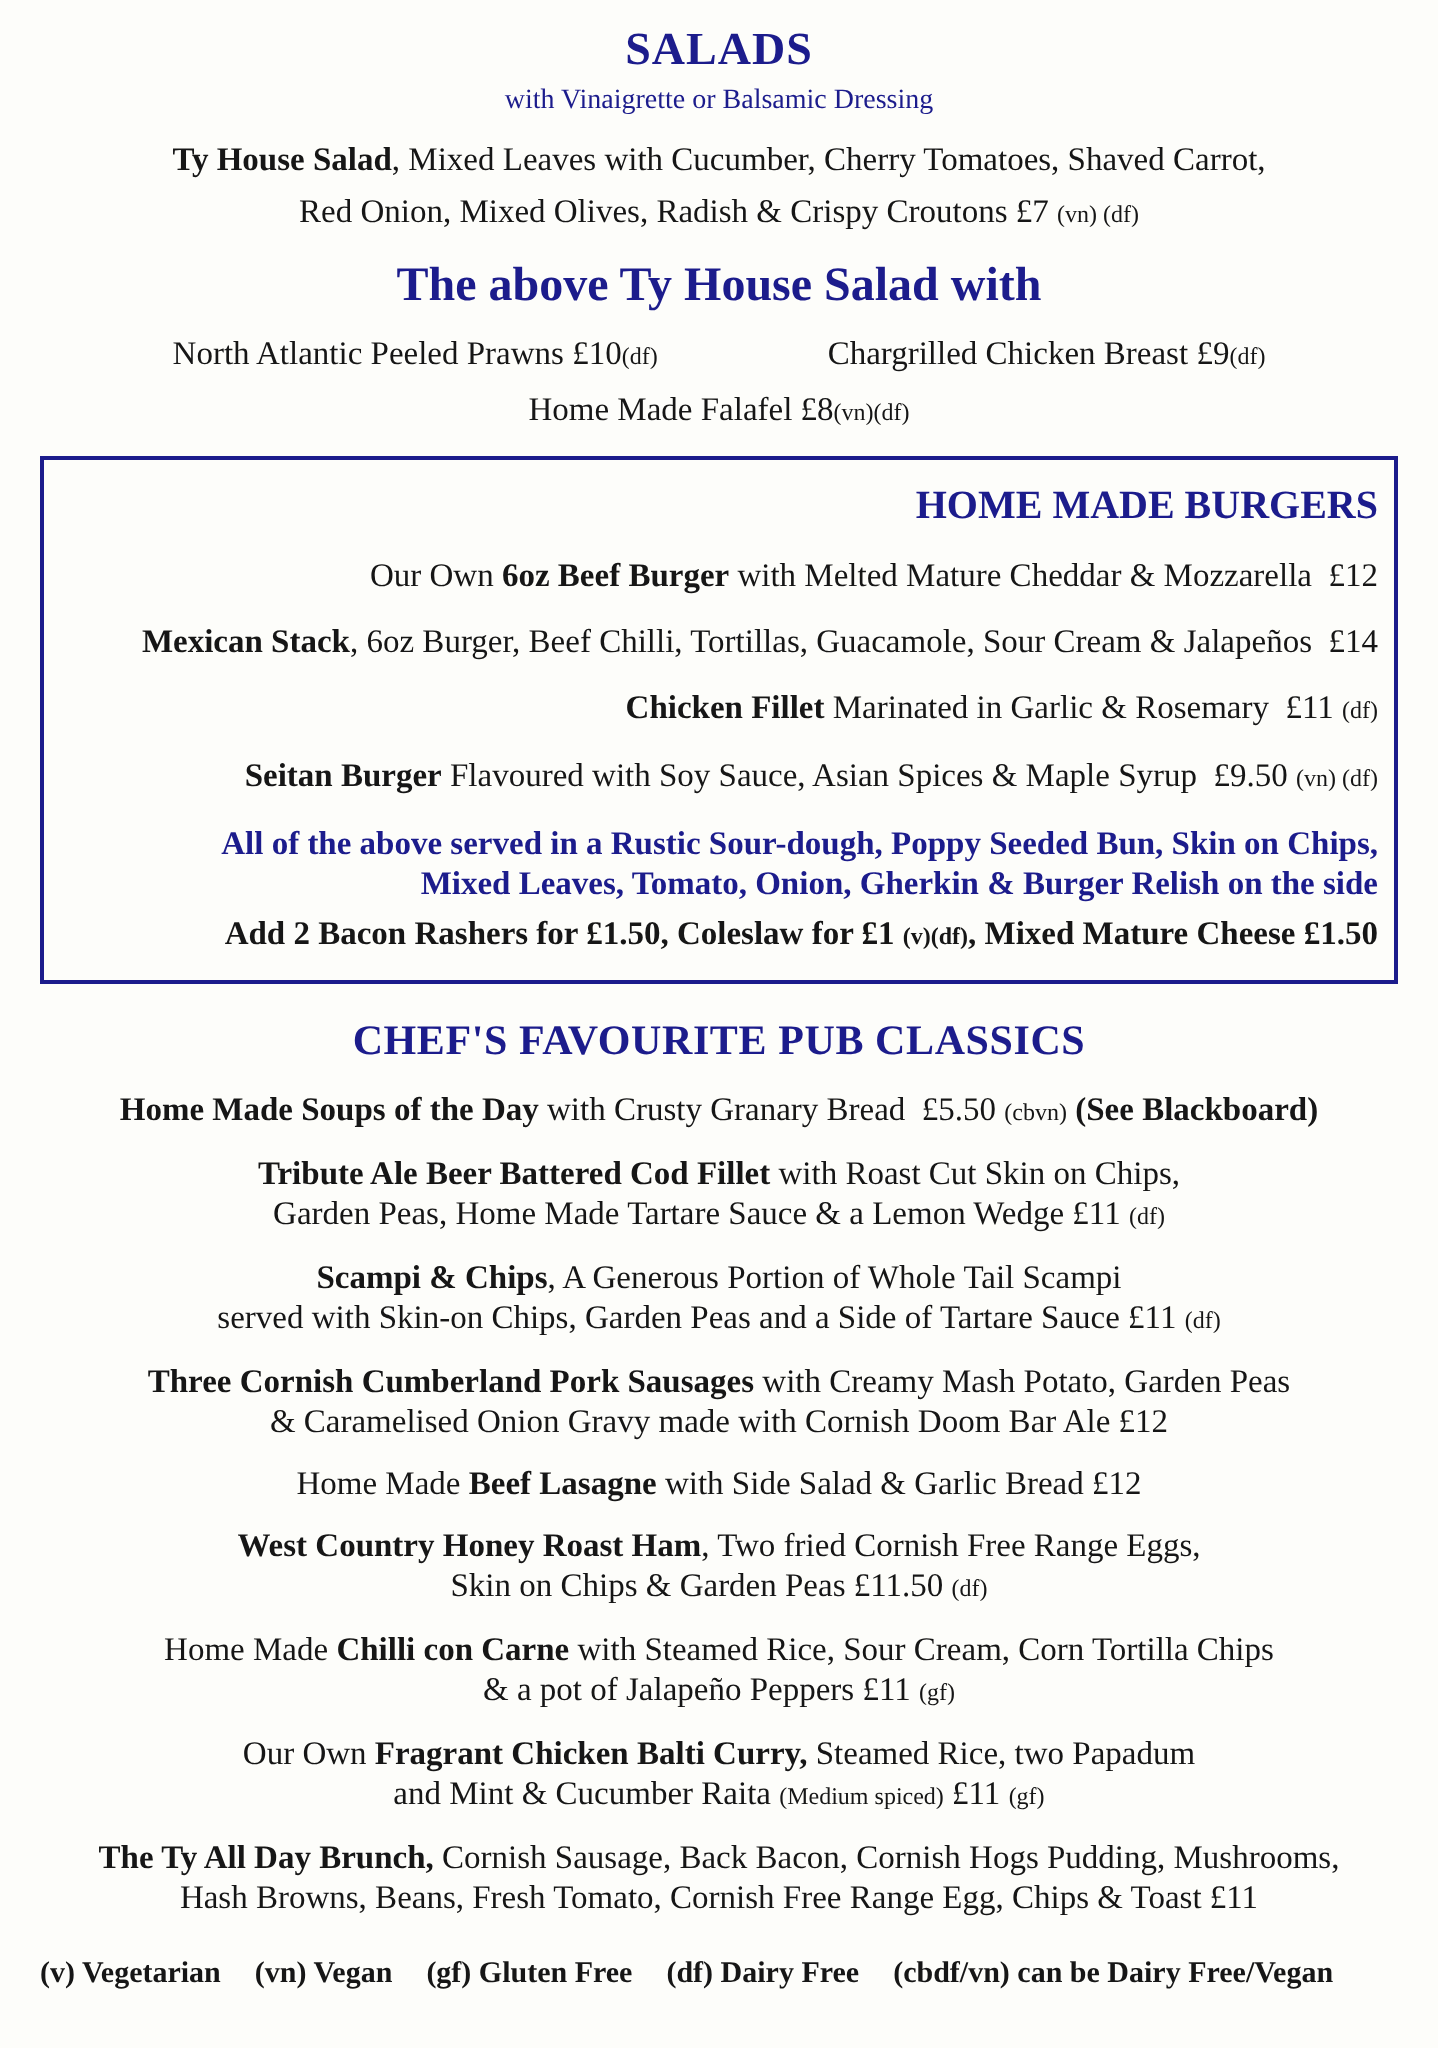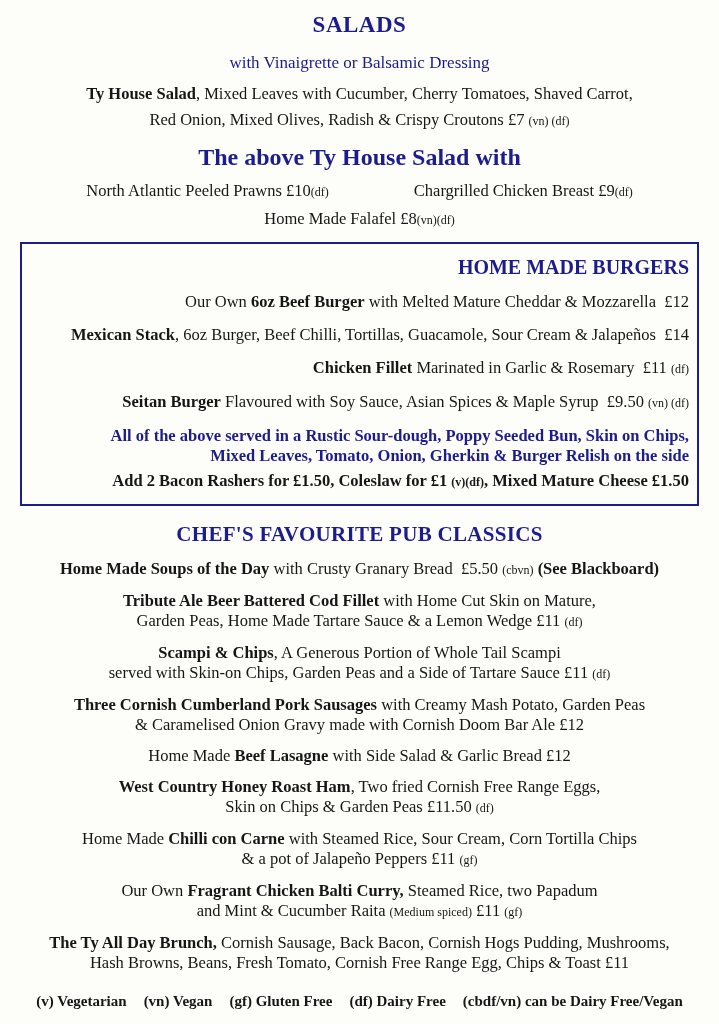--- a/index.html
+++ b/index.html
@@ -11,38 +11,38 @@
     font-family:"Liberation Serif","DejaVu Serif",serif;
     overflow:hidden;
   }
   .page { width:719px; height:1024px; padding:12px 20px 0; text-align:center; }
 
   .sec-title { color:var(--navy); font-weight:bold; }
   .title-xl { font-size:23px; letter-spacing:.5px; }
   .title-lg { font-size:21px; letter-spacing:.3px; margin:16px 0 12px; }
   .title-md { font-size:20px; margin-bottom:12px; }
 
-  .subtitle { color:var(--navy); font-size:17px; margin-top:15px; }
+  .subtitle { color:var(--navy); font-size:14px; margin-top:5px; }
 
   .item { font-size:16.5px; white-space:nowrap; }
   .salads .item { line-height:26px; margin-top:8px; }
   .sub-title { color:var(--navy); font-weight:bold; font-size:24px; margin-top:10px; }
   .opt-row { display:flex; justify-content:center; gap:85px; margin-top:10px; font-size:16.5px; line-height:20px; }
   .opt-center { font-size:16.5px; line-height:20px; margin-top:7px; white-space:nowrap; }
 
   .burger-box { border:2px solid var(--navy); margin-top:12px; padding:12px 8px 12px;text-align:right; }
   .burger-box .item { line-height:22px; margin-bottom:11px; }
   .burger-box .item:last-of-type { margin-bottom:0; }
   .serving-note { color:var(--navy); font-weight:bold; font-size:16.5px; line-height:20px;
                   margin:12px 0 5px; white-space:nowrap; }
   .addons { font-size:16.5px; line-height:20px; white-space:nowrap;font-weight:bold; }
 
   .classics .item { line-height:20px; margin-bottom:11px; }
 
-  .legend { display:flex; justify-content:center; gap:17px; font-weight:bold;
+  .legend { display:flex; gap:17px; font-weight:bold;
             font-size:15px; margin-top:20px; white-space:nowrap; }
 
   .b { font-weight:bold; }
   .sm { font-size:12px; }
 </style>
 </head>
 <body>
 
 <div class="page">
 
@@ -65,21 +65,21 @@
     <p class="item"><span class="b">Mexican Stack</span><span>, 6oz Burger, Beef Chilli, Tortillas, Guacamole, Sour Cream &amp; Jalapeños &nbsp;£14</span></p>
     <p class="item"><span class="b">Chicken Fillet</span><span> Marinated in Garlic &amp; Rosemary &nbsp;£11 </span><span class="sm">(df)</span></p>
     <p class="item"><span class="b">Seitan Burger</span><span> Flavoured with Soy Sauce, Asian Spices &amp; Maple Syrup &nbsp;£9.50 </span><span class="sm">(vn) (df)</span></p>
     <p class="serving-note"><span>All of the above served in a Rustic Sour-dough, Poppy Seeded Bun, Skin on Chips,</span><br><span>Mixed Leaves, Tomato, Onion, Gherkin &amp; Burger Relish on the side</span></p>
     <p class="addons"><span>Add 2 Bacon Rashers for £1.50, Coleslaw for £1 </span><span class="sm">(v)(df)</span><span>, Mixed Mature Cheese £1.50</span></p>
   </section>
 
   <section class="classics">
     <h2 class="sec-title title-lg">CHEF'S FAVOURITE PUB CLASSICS</h2>
     <p class="item"><span class="b">Home Made Soups of the Day</span><span> with Crusty Granary Bread &nbsp;£5.50 </span><span class="sm">(cbvn)</span><span> </span><span class="b">(See Blackboard)</span></p>
-    <p class="item"><span class="b">Tribute Ale Beer Battered Cod Fillet</span><span> with Home Cut Skin on Mature,</span><br><span>Garden Peas, Home Made Tartare Sauce &amp; a Lemon Wedge £11 </span><span class="sm">(df)</span></p>
+    <p class="item"><span class="b">Tribute Ale Beer Battered Cod Fillet</span><span> with Roast Cut Skin on Chips,</span><br><span>Garden Peas, Home Made Tartare Sauce &amp; a Lemon Wedge £11 </span><span class="sm">(df)</span></p>
     <p class="item"><span class="b">Scampi &amp; Chips</span><span>, A Generous Portion of Whole Tail Scampi</span><br><span>served with Skin-on Chips, Garden Peas and a Side of Tartare Sauce £11 </span><span class="sm">(df)</span></p>
     <p class="item"><span class="b">Three Cornish Cumberland Pork Sausages</span><span> with Creamy Mash Potato, Garden Peas</span><br><span>&amp; Caramelised Onion Gravy made with Cornish Doom Bar Ale £12</span></p>
     <p class="item"><span>Home Made </span><span class="b">Beef Lasagne</span><span> with Side Salad &amp; Garlic Bread £12</span></p>
     <p class="item"><span class="b">West Country Honey Roast Ham</span><span>, Two fried Cornish Free Range Eggs,</span><br><span>Skin on Chips &amp; Garden Peas £11.50 </span><span class="sm">(df)</span></p>
     <p class="item"><span>Home Made </span><span class="b">Chilli con Carne</span><span> with Steamed Rice, Sour Cream, Corn Tortilla Chips</span><br><span>&amp; a pot of Jalapeño Peppers £11 </span><span class="sm">(gf)</span></p>
     <p class="item"><span>Our Own </span><span class="b">Fragrant Chicken Balti Curry,</span><span> Steamed Rice, two Papadum</span><br><span>and Mint &amp; Cucumber Raita </span><span class="sm">(Medium spiced)</span><span> £11 </span><span class="sm">(gf)</span></p>
     <p class="item"><span class="b">The Ty All Day Brunch,</span><span> Cornish Sausage, Back Bacon, Cornish Hogs Pudding, Mushrooms,</span><br><span>Hash Browns, Beans, Fresh Tomato, Cornish Free Range Egg, Chips &amp; Toast £11</span></p>
   </section>
 
   <footer class="legend">

